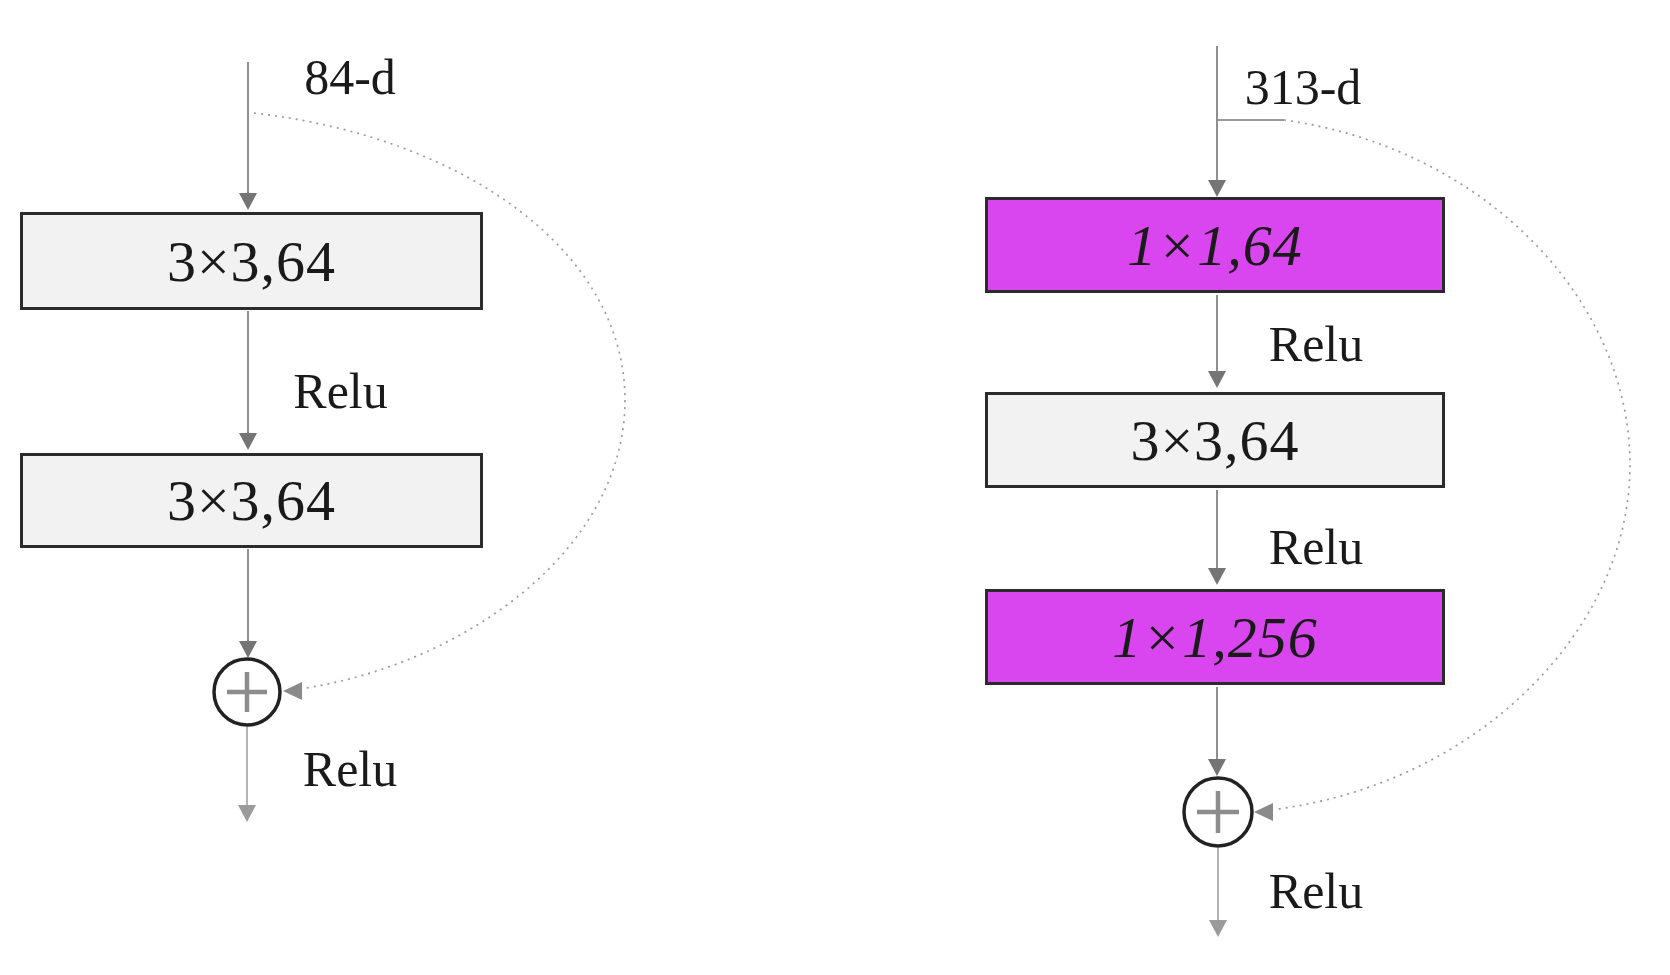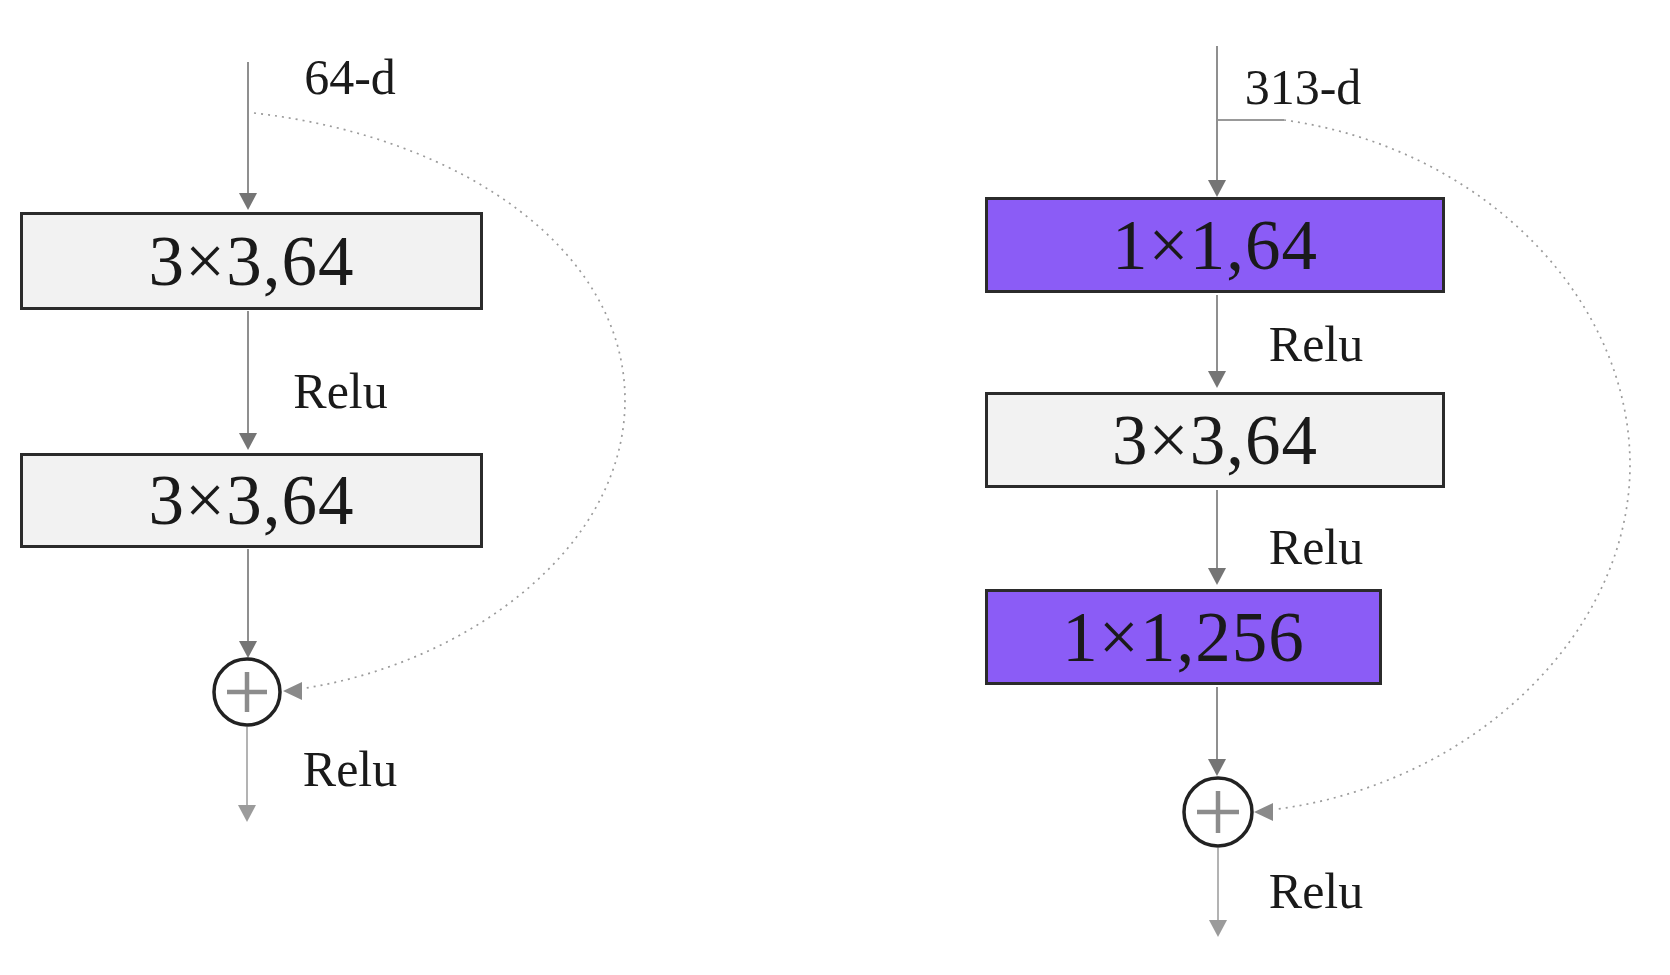--- a/index.html
+++ b/index.html
@@ -7,37 +7,37 @@
     position:relative; width:1670px; height:975px; background:#ffffff;
     font-family:"Liberation Serif","DejaVu Serif",serif; color:#1a1a1a;
     overflow:hidden;
   }
   .group { position:absolute; inset:0; }
   svg.wires { position:absolute; inset:0; width:1670px; height:975px; }
   .layer-box {
     position:absolute; box-sizing:border-box;
     border:3px solid #2b2b2b;
     display:flex; align-items:center; justify-content:center;
-    font-size:71px; letter-spacing:1px;
+    font-size:58px; letter-spacing:1px;
   }
   .fill-gray { background:#f2f2f2; }
-  .fill-blue { background:#8b5cf6; }
+  .fill-blue { background:#d946ef;font-style:italic; }
   .flow-label { position:absolute; font-size:50px; text-align:center; white-space:nowrap; }
 
   
   .l-box1 { left:20px;  top:212px; width:463px; height:98px; }
   .l-box2 { left:20px;  top:453px; width:463px; height:95px; }
   .l-input-label { left:295px; top:48px;  width:110px; }
   .l-relu-mid    { left:288px; top:362px; width:105px; }
   .l-relu-out    { left:295px; top:740px; width:110px; }
 
   
   .r-box1 { left:985px; top:197px; width:460px; height:96px; }
   .r-box2 { left:985px; top:392px; width:460px; height:96px; }
-  .r-box3 { left:985px; top:589px; width:397px; height:96px; }
+  .r-box3 { left:985px; top:589px; width:460px; height:96px; }
   .r-input-label { left:1242px; top:58px;  width:122px; }
   .r-relu1       { left:1266px; top:315px; width:100px; }
   .r-relu2       { left:1266px; top:518px; width:100px; }
   .r-relu-out    { left:1266px; top:862px; width:100px; }
 </style>
 </head>
 <body>
 
 <div class="canvas">
 
@@ -106,21 +106,21 @@
       <line x1="1218" y1="791" x2="1218" y2="833" stroke="#8c8c8c" stroke-width="4.5"></line>
     </g>
 
     <g>
       <line x1="1218" y1="848" x2="1218" y2="921" stroke="#b3b3b3" stroke-width="2"></line>
       <polygon points="1218,937 1209,920 1227,920" fill="#9b9b9b"></polygon>
     </g>
   </svg>
 
   <div class="group">
-    <div class="flow-label l-input-label">64-d</div>
+    <div class="flow-label l-input-label">84-d</div>
 
     <div class="layer-box fill-gray l-box1">
       <span>3×3,64</span>
     </div>
 
     <div class="flow-label l-relu-mid">Relu</div>
 
     <div class="layer-box fill-gray l-box2">
       <span>3×3,64</span>
     </div>

